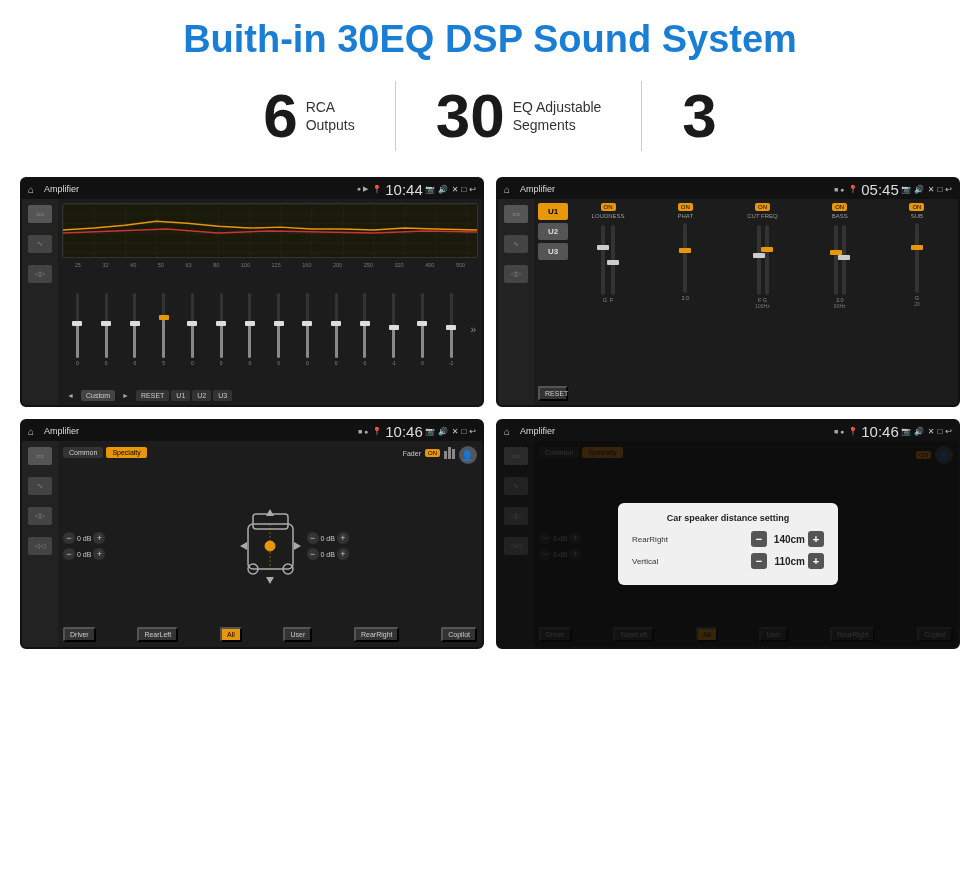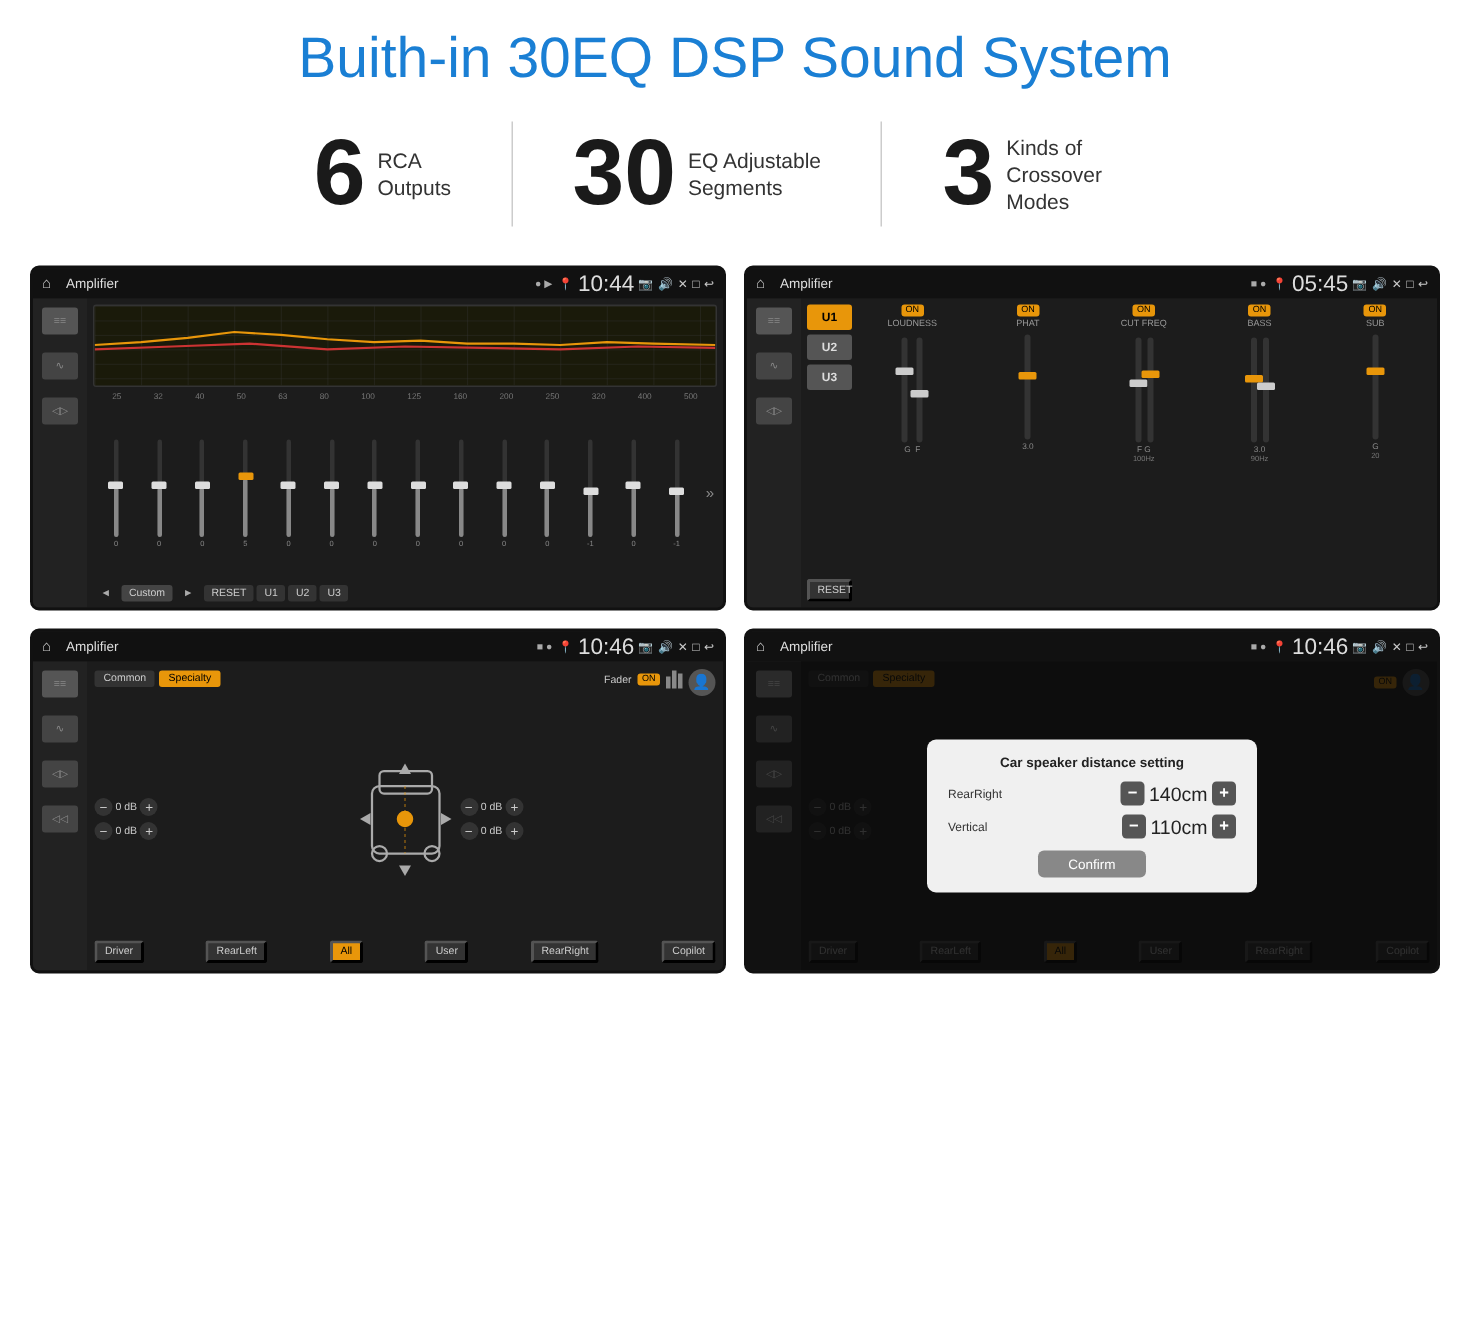--- a/index.html
+++ b/index.html
@@ -9,21 +9,21 @@
       background: #ffffff;
       font-family: Arial, sans-serif;
       overflow-x: hidden;
     }
 
     
     .page-title {
       text-align: center;
       padding: 18px 20px 10px;
       font-size: 38px;
-      font-weight: 400;
+      font-weight: 700;
       color: #1a7fd4;
     }
 
     
     .stats-row {
       display: flex;
       justify-content: center;
       align-items: center;
       padding: 10px 40px 18px;
       gap: 0;
@@ -436,25 +436,25 @@
       background: #555;
       color: white;
       border-radius: 3px;
       display: flex;
       align-items: center;
       justify-content: center;
       font-size: 11px;
       font-weight: bold;
     }
     .dialog-value {
-      font-size: 13px;
-      font-weight: normal;
+      font-size: 10px;
+      font-weight: bold;
       color: #222;
       min-width: 35px;
-      text-align: left;
+      text-align: right;
     }
     .dialog-confirm {
       display: flex;
       justify-content: center;
       margin-top: 8px;
     }
     .dialog-confirm-btn {
       background: #888;
       color: white;
       font-size: 9px;
@@ -495,24 +495,20 @@
   <div class="stat-item">
     <span class="stat-number">30</span>
     <div class="stat-label">
       <div>EQ Adjustable</div>
       <div>Segments</div>
     </div>
   </div>
   <div class="stat-divider"></div>
   <div class="stat-item">
     <span class="stat-number">3</span>
-    <div class="stat-label">
-      <div>Kinds of</div>
-      <div>Crossover Modes</div>
-    </div>
   </div>
 </div>
 
 <div class="screenshots-grid">
 
   <div class="screen">
     <div class="status-bar">
       <span class="status-home">⌂</span>
       <span class="status-title">Amplifier</span>
       <span style="font-size:7px;color:#aaa;">● ▶</span>
@@ -960,20 +956,17 @@
           </div>
         </div>
         <div class="dialog-row">
           <span class="dialog-label">Vertical</span>
           <div class="dialog-control">
             <div class="dialog-minus">−</div>
             <span class="dialog-value">110cm</span>
             <div class="dialog-plus">+</div>
           </div>
         </div>
-        <div class="dialog-confirm">
-          <button class="dialog-confirm-btn">Confirm</button>
-        </div>
       </div>
     </div>
   </div>
 
 </div>
 
 </body></html>

